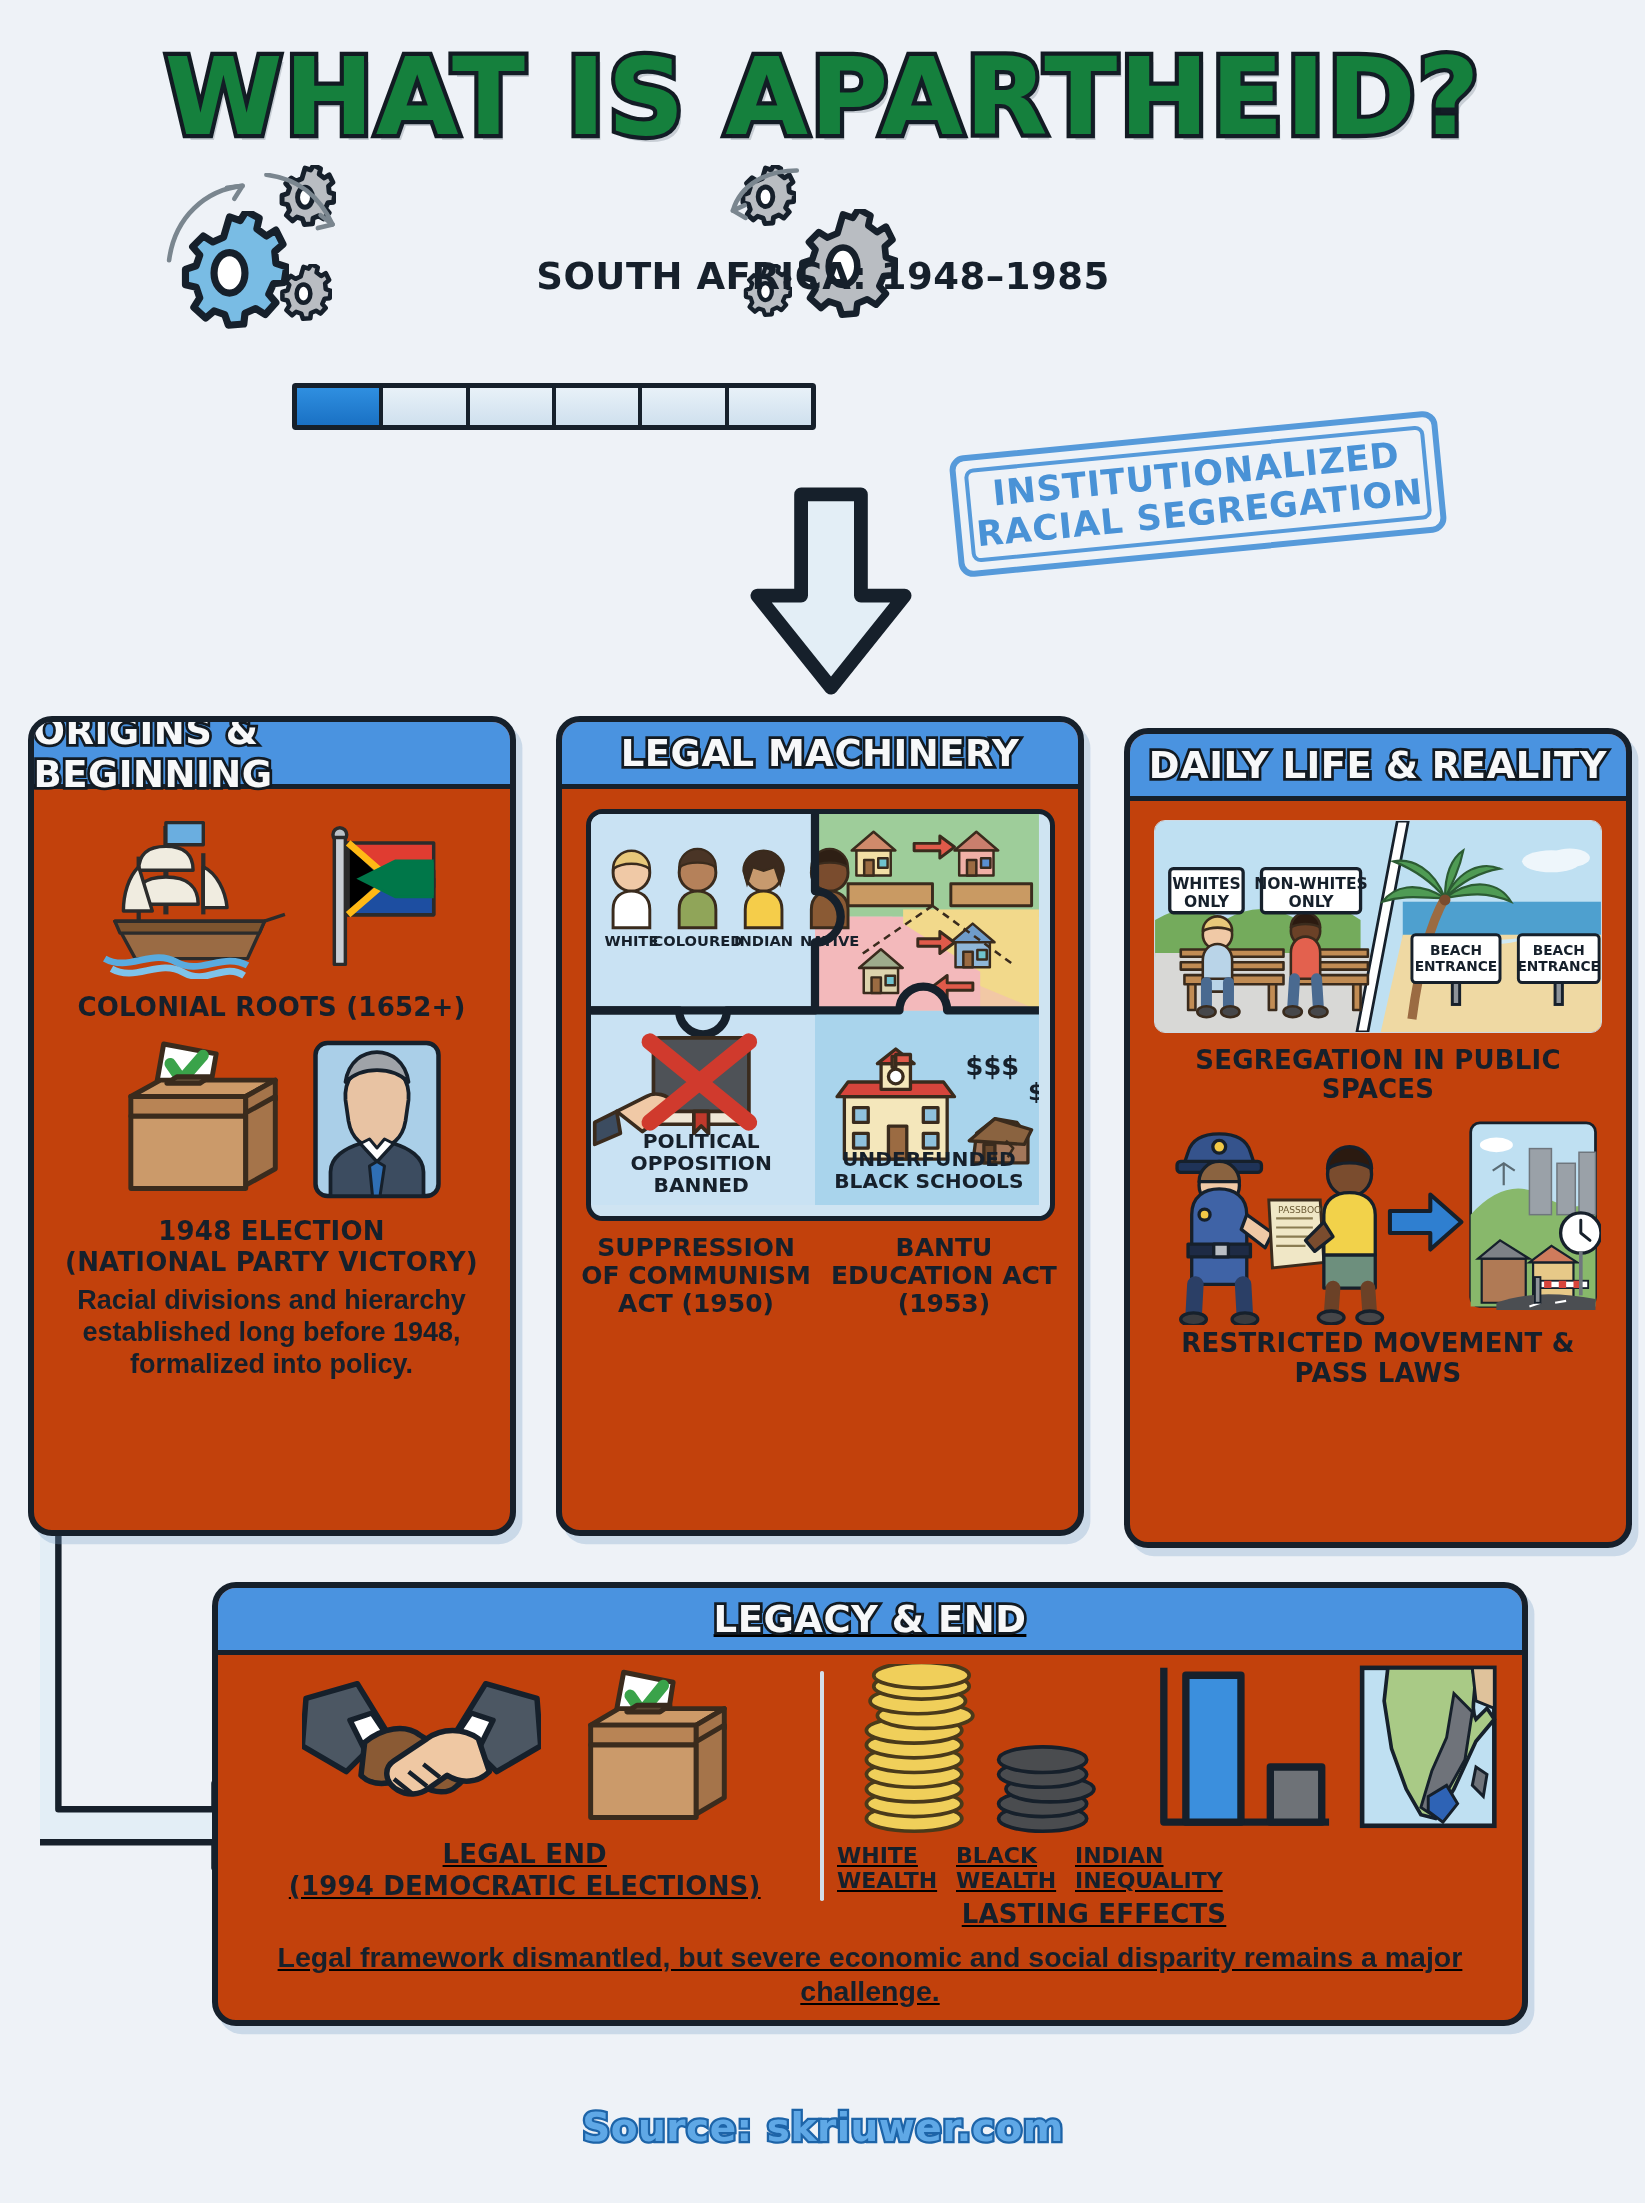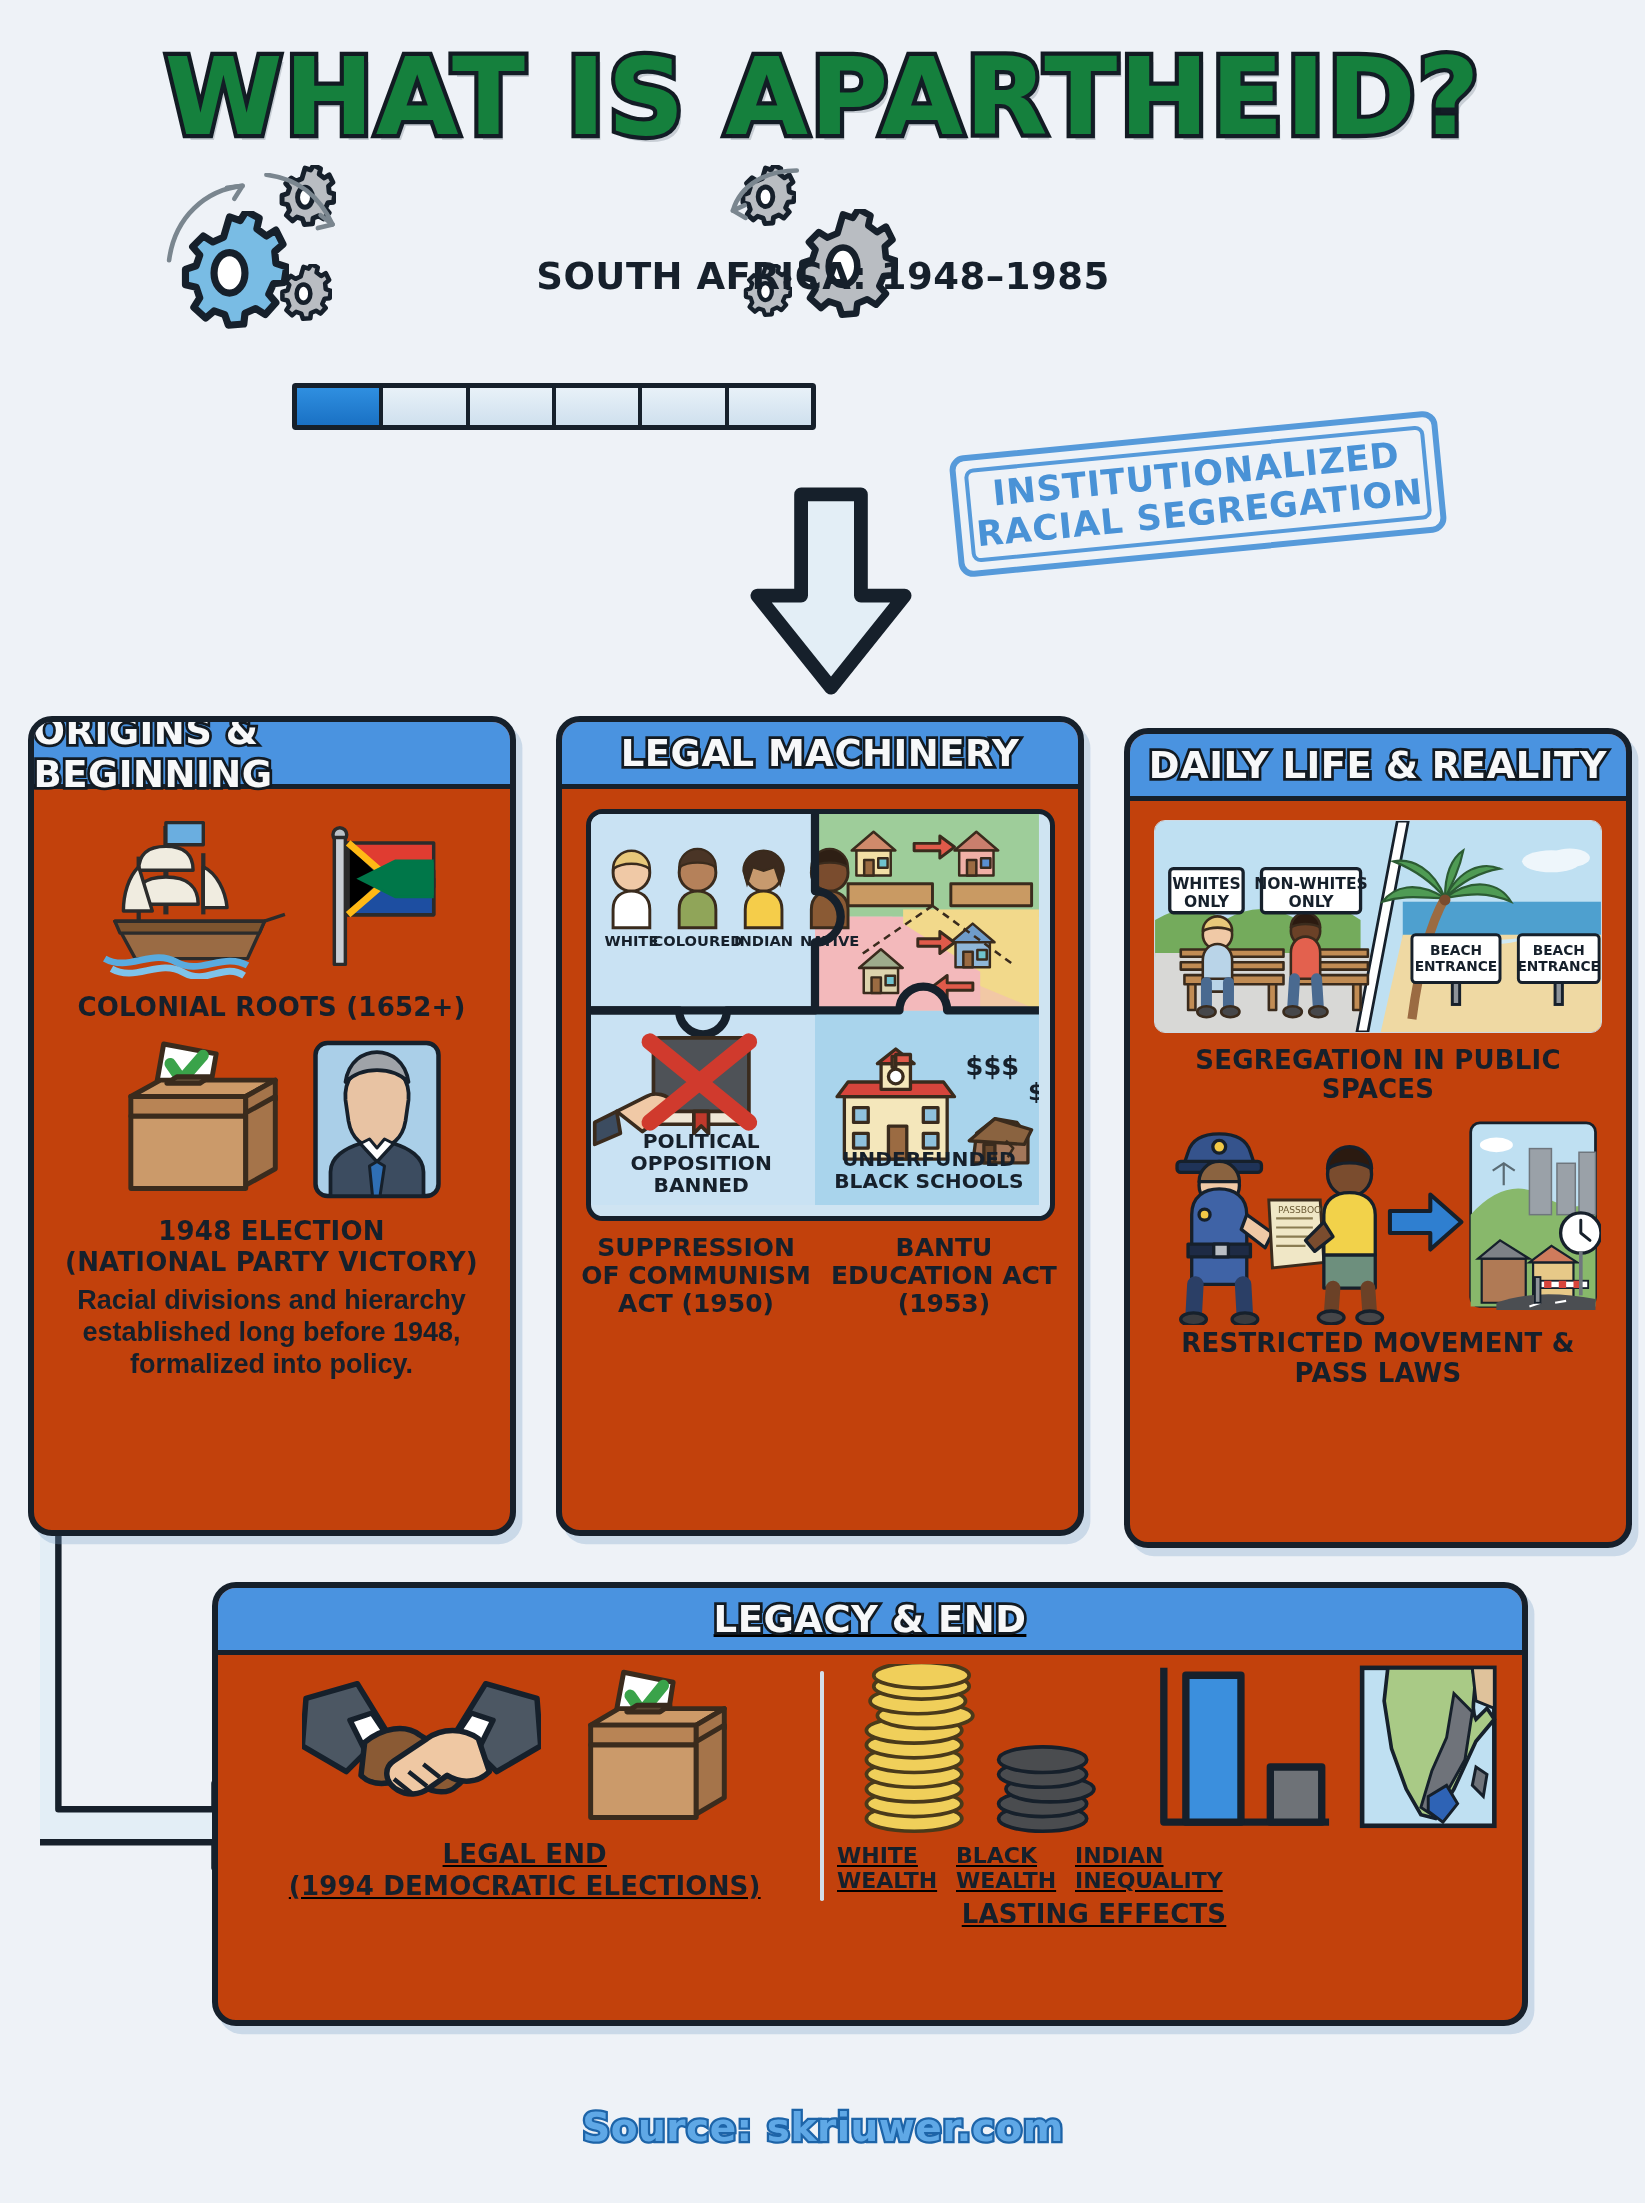--- a/index.html
+++ b/index.html
@@ -702,17 +702,18 @@
           </g>
         </svg>
         <div style="display:flex;align-items:flex-start;margin-top:-7.3px;">
           <div class="label-sm" style="width:119px;">WHITE WEALTH</div>
           <div class="label-sm" style="width:119px;">BLACK WEALTH</div>
           <div class="label-sm" style="width:184px;">INDIAN INEQUALITY</div>
         </div>
         <div class="cap" style="margin-top:7.3px;width:514px;">LASTING EFFECTS</div>
       </div>
     </div>
+    <div class="para" style="font-size:28.5px;margin-top:3.7px;">Legal framework dismantled, but severe economic and social disparity remains a major challenge.</div>
   </div>
 </div>
 
 <div class="source">Source: skriuwer.com</div>
 
 
 </body></html>

